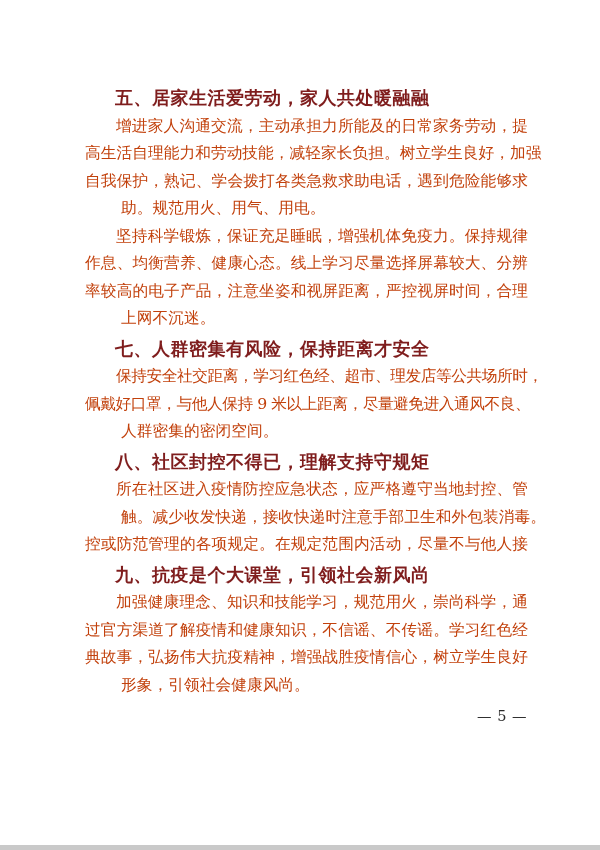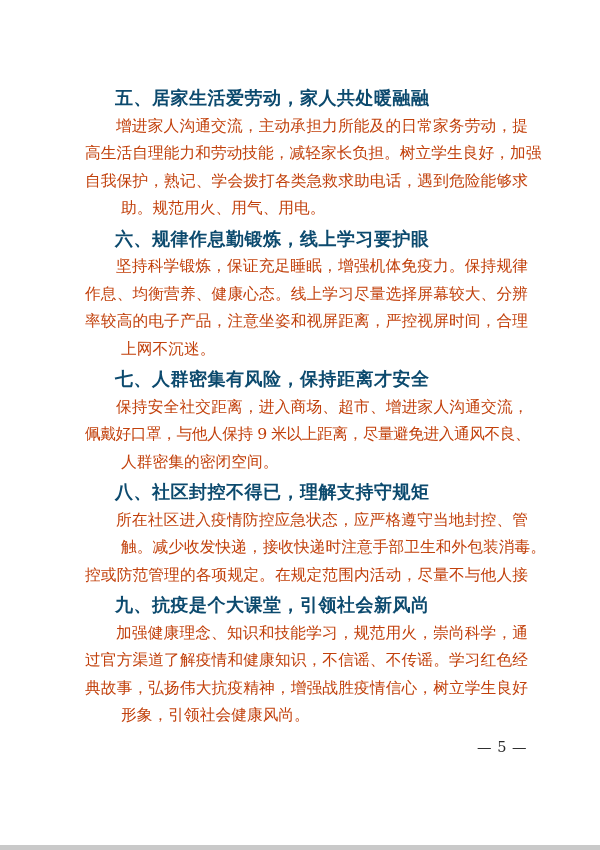--- a/index.html
+++ b/index.html
@@ -19,21 +19,21 @@
     left: 85px; top: 84px;
     width: 443px;
     color: #1f1f1f;
   }
   .section-heading {
     font-family: "DejaVu Sans", "Liberation Sans", sans-serif;
     font-weight: bold;
     font-size: 18px;
     line-height: 27.5px;
     letter-spacing: 0.5px;
-    color: #0c4a6e;
+    color: #7f1d1d;
     margin: 3px 0 0 30px;
     white-space: nowrap;
   }
   .section-heading.first { margin-top: 0; }
   .line {
     font-size: 15.7px;
     line-height: 27.5px;
     letter-spacing: 0.05px;
     text-align: justify;
     text-align-last: justify;
@@ -65,28 +65,27 @@
 
 <div class="page">
   <div class="content">
 
     <div class="section-heading first">五、居家生活爱劳动，家人共处暖融融</div>
     <div class="line indent">增进家人沟通交流，主动承担力所能及的日常家务劳动，提</div>
     <div class="line">高生活自理能力和劳动技能，减轻家长负担。树立学生良好，加强</div>
     <div class="line">自我保护，熟记、学会拨打各类急救求助电话，遇到危险能够求</div>
     <div class="line last">助。规范用火、用气、用电。</div>
 
-    <div class="section-heading">六、规律作息勤锻炼，线上学习要护眼</div>
     <div class="line indent">坚持科学锻炼，保证充足睡眠，增强机体免疫力。保持规律</div>
     <div class="line">作息、均衡营养、健康心态。线上学习尽量选择屏幕较大、分辨</div>
     <div class="line">率较高的电子产品，注意坐姿和视屏距离，严控视屏时间，合理</div>
     <div class="line last">上网不沉迷。</div>
 
     <div class="section-heading">七、人群密集有风险，保持距离才安全</div>
-    <div class="line indent tight">保持安全社交距离，进入商场、超市、增进家人沟通交流，</div>
+    <div class="line indent tight">保持安全社交距离，学习红色经、超市、理发店等公共场所时，</div>
     <div class="line tight">佩戴好口罩，与他人保持 9 米以上距离，尽量避免进入通风不良、</div>
     <div class="line last">人群密集的密闭空间。</div>
 
     <div class="section-heading">八、社区封控不得已，理解支持守规矩</div>
     <div class="line indent">所在社区进入疫情防控应急状态，应严格遵守当地封控、管</div>
     <div class="line last">触。减少收发快递，接收快递时注意手部卫生和外包装消毒。</div>
     <div class="line">控或防范管理的各项规定。在规定范围内活动，尽量不与他人接</div>
 
     <div class="section-heading">九、抗疫是个大课堂，引领社会新风尚</div>
     <div class="line indent">加强健康理念、知识和技能学习，规范用火，崇尚科学，通</div>

